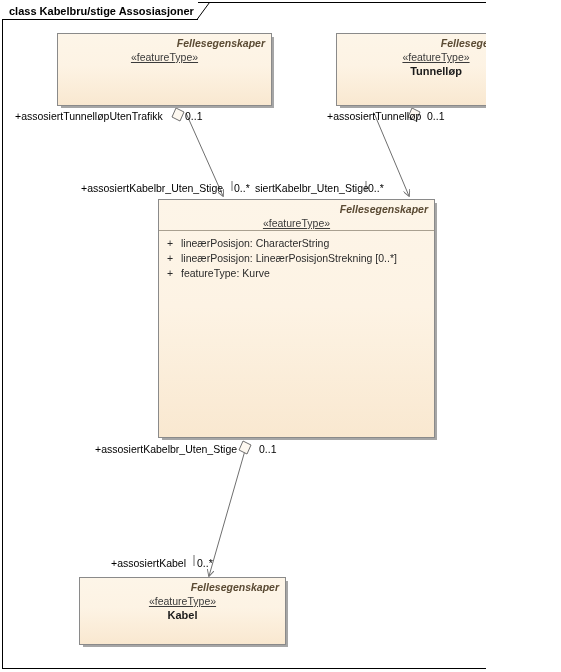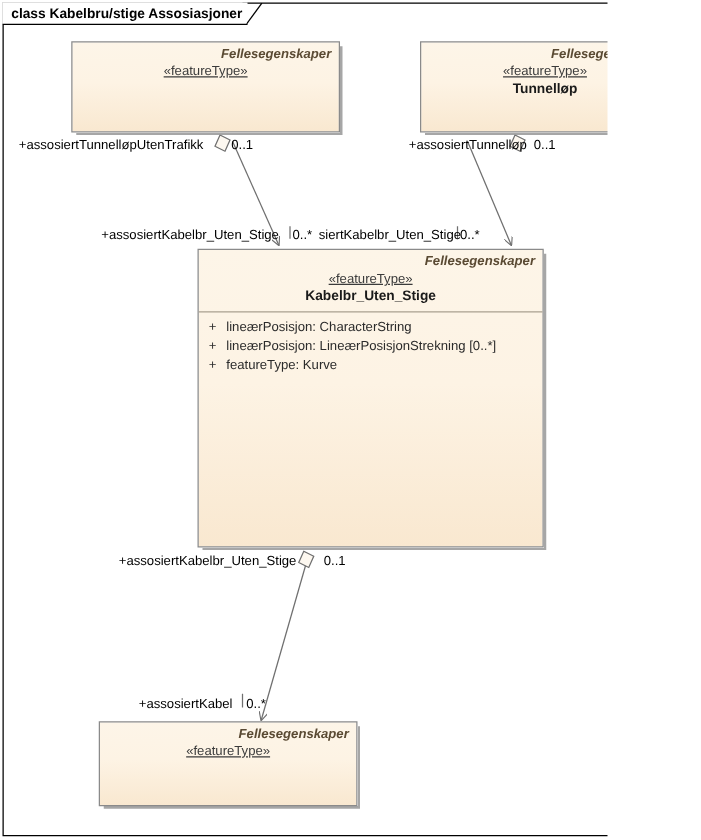--- a/index.html
+++ b/index.html
@@ -200,41 +200,41 @@
 
   <div class="uml-class" style="left:336px; top:33px; width:200px; height:73px;">
     <div class="pkg-label">Fellesegenskaper</div>
     <div class="stereotype">«featureType»</div>
     <div class="cls-name">Tunnelløp</div>
   </div>
 
   <div class="uml-class" style="left:158px; top:199px; width:277px; height:239px;">
     <div class="pkg-label">Fellesegenskaper</div>
     <div class="stereotype">«featureType»</div>
-    <div class="cls-name">Kabelbr_Uten_Stige</div>
     <div class="divider"></div>
     <div class="attr-list">
       <div class="attr-row">
         <span class="attr-vis">+</span>
         <span class="attr-text">lineærPosisjon: CharacterString</span>
       </div>
       <div class="attr-row">
         <span class="attr-vis">+</span>
         <span class="attr-text">lineærPosisjon: LineærPosisjonStrekning [0..*]</span>
       </div>
       <div class="attr-row">
         <span class="attr-vis">+</span>
         <span class="attr-text">featureType: Kurve</span>
       </div>
     </div>
   </div>
 
   <div class="uml-class" style="left:79px; top:577px; width:207px; height:68px;">
     <div class="pkg-label">Fellesegenskaper</div>
     <div class="stereotype">«featureType»</div>
+    <div class="cls-name">Kabel</div>
   </div>
 
   <div class="conn-label" style="left:15px; top:110px;">+assosiertTunnelløpUtenTrafikk</div>
   <div class="mult-label" style="left:185px; top:110px;">0..1</div>
 
   <div class="conn-label" style="left:81px; top:182px;">+assosiertKabelbr_Uten_Stige</div>
   <div class="mult-label" style="left:234px; top:182px;">0..*</div>
 
   <div class="conn-label" style="left:327px; top:110px;">+assosiertTunnelløp</div>
   <div class="mult-label" style="left:427px; top:110px;">0..1</div>

